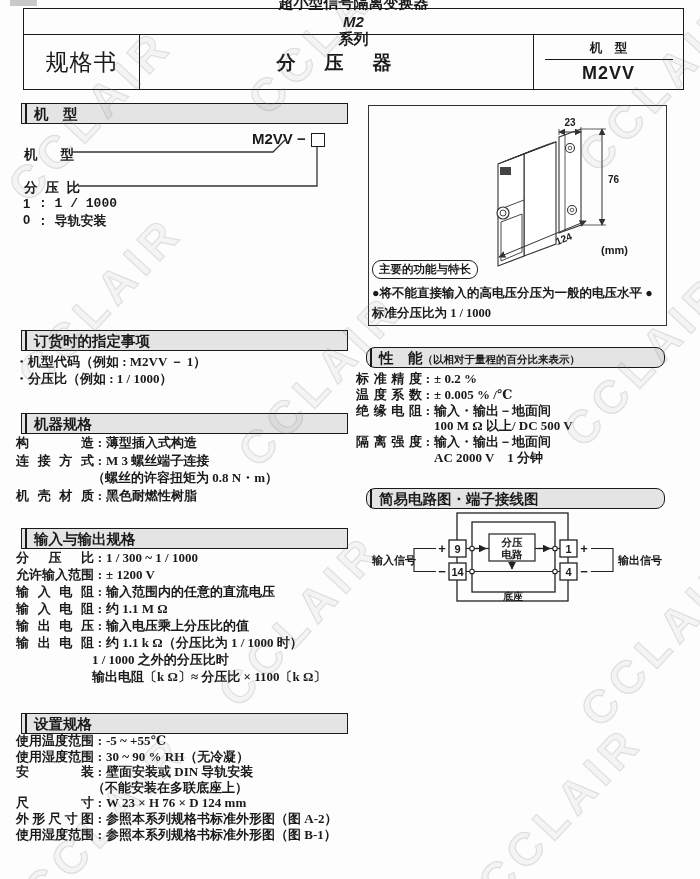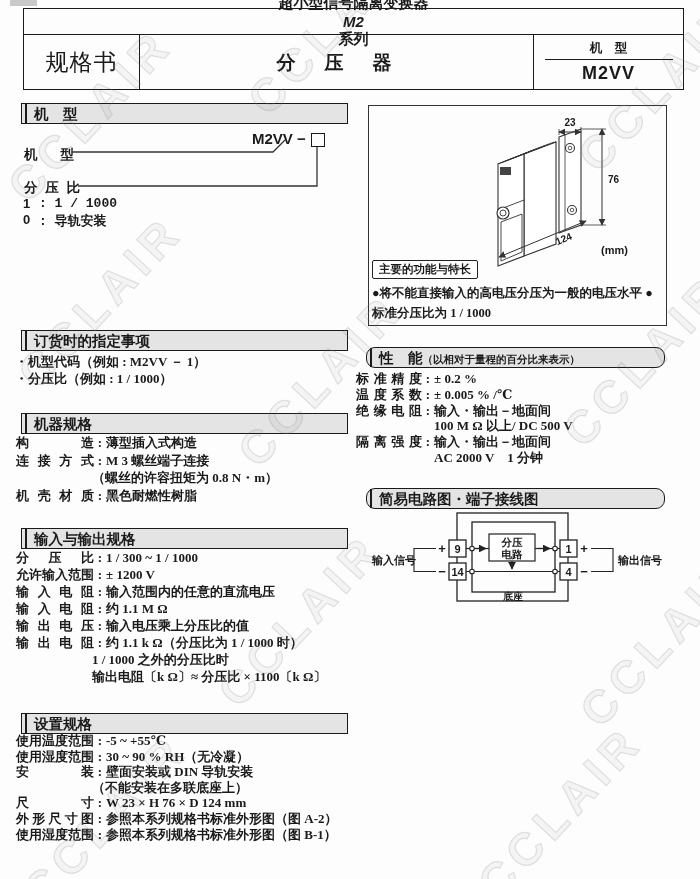--- a/index.html
+++ b/index.html
@@ -46,21 +46,21 @@
   .bullet-item{white-space:nowrap;}
   
   .mcode{left:252px;top:130px;font-family:"Liberation Sans",sans-serif;font-weight:700;font-size:15px;z-index:1;}
   .msq{left:311px;top:133px;width:12px;height:12px;border:1.6px solid #1a1a1a;z-index:1;}
   .mlabel{position:absolute;z-index:1;font-size:13.5px;font-weight:700;display:inline-block;
       text-align:justify;text-align-last:justify;white-space:nowrap;}
   .mopt-num{position:absolute;z-index:1;font-family:"Liberation Sans",sans-serif;font-weight:700;font-size:13px;}
   .mopt-desc{position:absolute;z-index:1;font-size:13px;font-weight:600;white-space:nowrap;font-family:Liberation Mono, monospace;}
   
   .devbox{left:368px;top:105px;width:297px;height:219px;border:1.3px solid #333;z-index:1;background:transparent;}
-  .featlabel{position:absolute;left:3px;top:154px;border:1.2px solid #222;border-radius:2px;
+  .featlabel{position:absolute;left:3px;top:154px;border:1.2px solid #222;border-radius:9px;
       font-family:"Liberation Sans",sans-serif;font-weight:700;font-size:11.5px;padding:1px 6px;z-index:2;background:#fff;}
   .feattext{position:absolute;left:3px;top:177px;width:290px;font-size:12.5px;font-weight:600;line-height:20px;z-index:2;}
   svg text{font-family:"Liberation Sans",sans-serif;}
   .z1{z-index:1;}
 </style>
 </head>
 <body>
 
 <div class="wm" style="left:90px;top:115px">CCLAIR</div>
 <div class="wm" style="left:330px;top:28px">CCLAIR</div>

